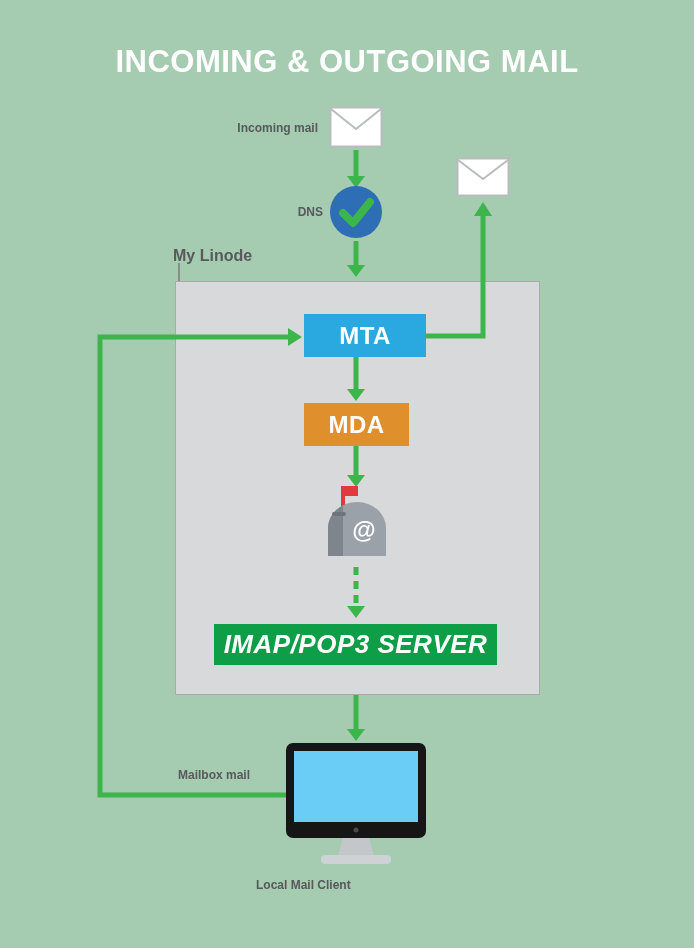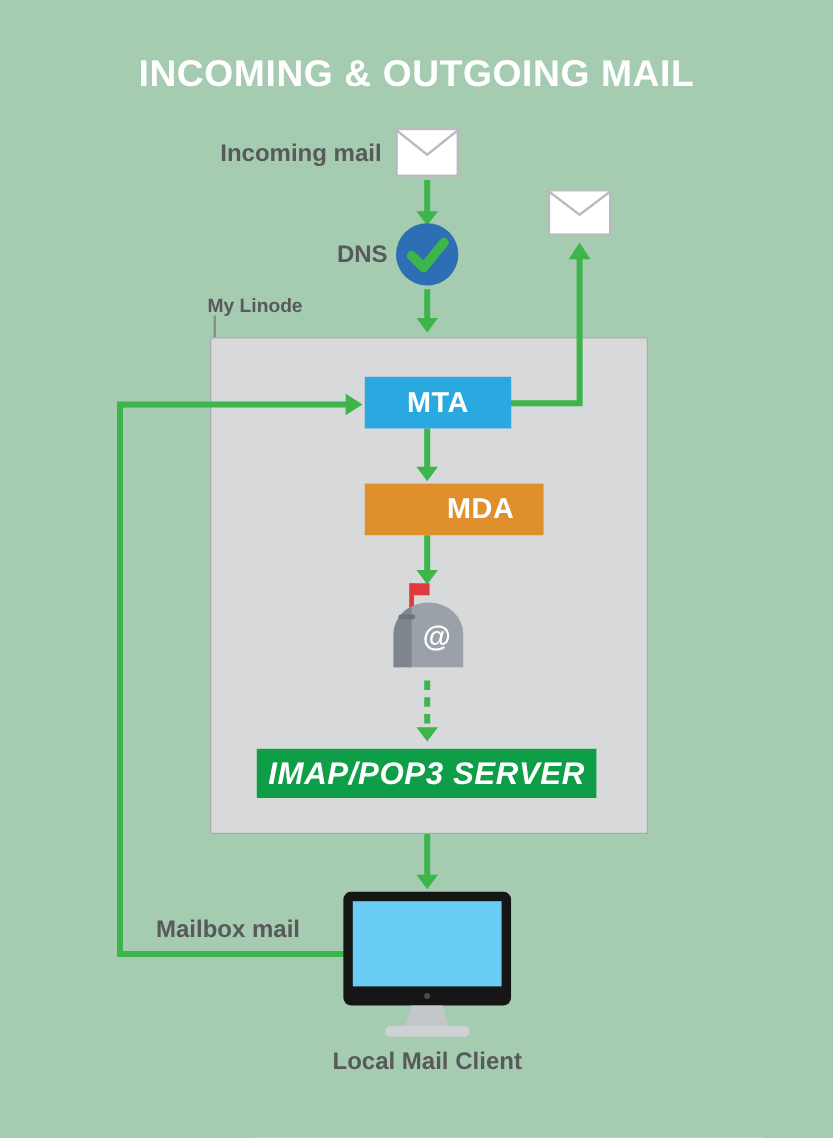--- a/index.html
+++ b/index.html
@@ -23,21 +23,21 @@
     font-size: 31px;
     font-weight: 800;
     letter-spacing: 0.5px;
     color: var(--title-text, #ffffff);
   }
 
   .lbl {
     position: absolute;
     color: var(--label-text, #58595b);
     font-weight: bold;
-    font-size: 20px;
+    font-size: 12px;
     line-height: 18px;
   }
 
   
   .connectors {
     position: absolute;
     left: 0; top: 0;
     width: 694px; height: 948px;
     z-index: 2;
     pointer-events: none;
@@ -91,21 +91,20 @@
     line-height: 43px;
     font-size: 24px;
     background: var(--mta-blue, #29a9e0);
   }
   .node.mda {
     left: 304px; top: 403px;
     width: 105px; height: 43px;
     line-height: 43px;
     font-size: 24px;
     background: var(--mda-orange, #e08f2d);
-    padding-left: 44px;
   }
   .node.imap {
     left: 214px; top: 624px;
     width: 283px; height: 41px;
     line-height: 41px;
     font-size: 26px;
     background: var(--imap-green, #0f9e48);
     font-style: italic;
   }
 
@@ -228,15 +227,15 @@
 
   <div class="icon-abs" style="left:286px; top:743px; width:140px; height:128px;">
     <svg viewBox="0 0 140 128" width="140" height="128" xmlns="http://www.w3.org/2000/svg">
       <rect class="mon-bezel" x="0" y="0" width="140" height="95" rx="7"></rect>
       <rect class="mon-screen" x="8" y="8" width="124" height="71"></rect>
       <circle class="mon-dot" cx="70" cy="87" r="2.5"></circle>
       <path class="mon-stand" d="M57,95 h26 l5,17 h-36 z"></path>
       <rect class="mon-base" x="35" y="112" width="70" height="9" rx="4"></rect>
     </svg>
   </div>
-  <div class="lbl" style="left:256px; top:876px; width:200px; text-align:center;">Local Mail Client</div>
+  <div class="lbl" style="left:256px; top:876px; width:200px; ">Local Mail Client</div>
 
 </div>
 
 </body></html>

